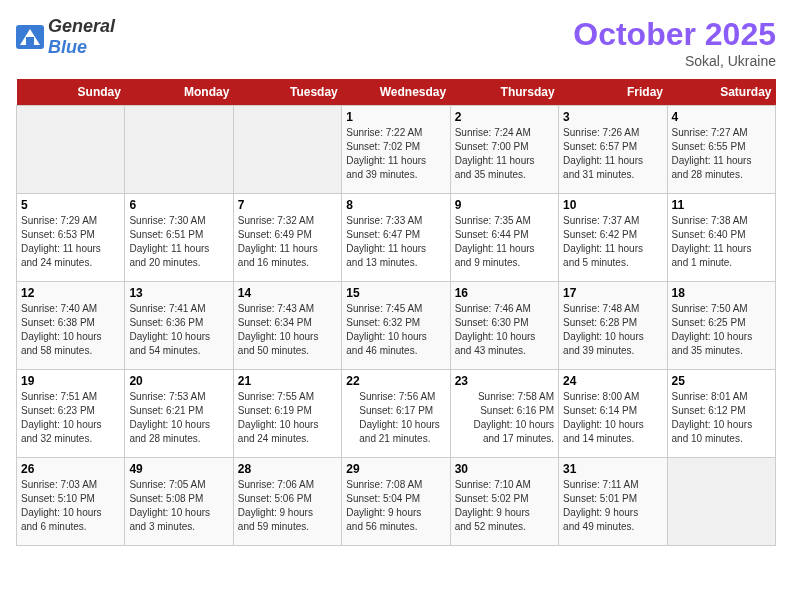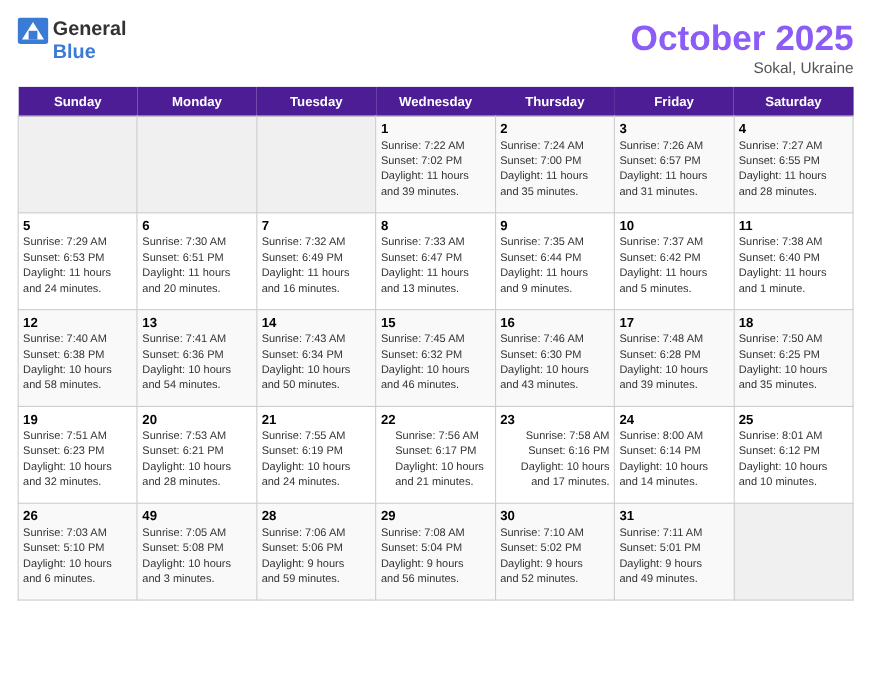--- a/index.html
+++ b/index.html
@@ -11,21 +11,23 @@
       padding: 16px;
     }
     .header-area {
       display: flex;
       justify-content: space-between;
       align-items: flex-start;
       margin-bottom: 10px;
     }
     .logo {
       display: flex;
+      align-items: center;
       gap: 4px;
+      font-style: italic;
     }
     .logo-icon {
       width: 28px;
       height: 24px;
     }
     .title-area {
       text-align: right;
     }
     .month-title {
       font-size: 32px;
@@ -35,24 +37,24 @@
     .subtitle {
       font-size: 14px;
       color: #555;
     }
     .calendar {
       width: 100%;
       border-collapse: collapse;
       font-size: 11px;
     }
     .calendar th {
-      background-color: #4c1d95;
+      background-color: #b91c1c;
       color: #fff;
       padding: 6px 4px;
-      text-align: center;
+      text-align: right;
       font-size: 12px;
       font-weight: bold;
     }
     .calendar td {
       border: 1px solid #ccc;
       vertical-align: top;
       padding: 4px;
       width: calc(100% / 7);
       height: 88px;
       background: #fff;

